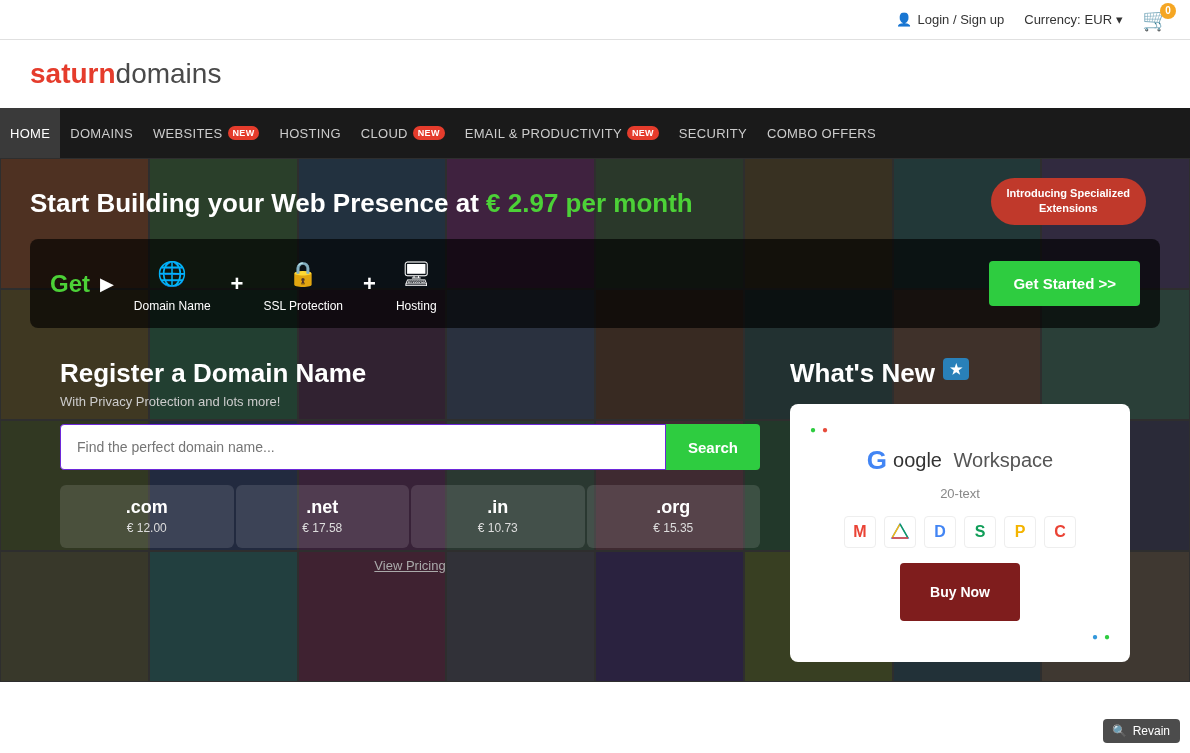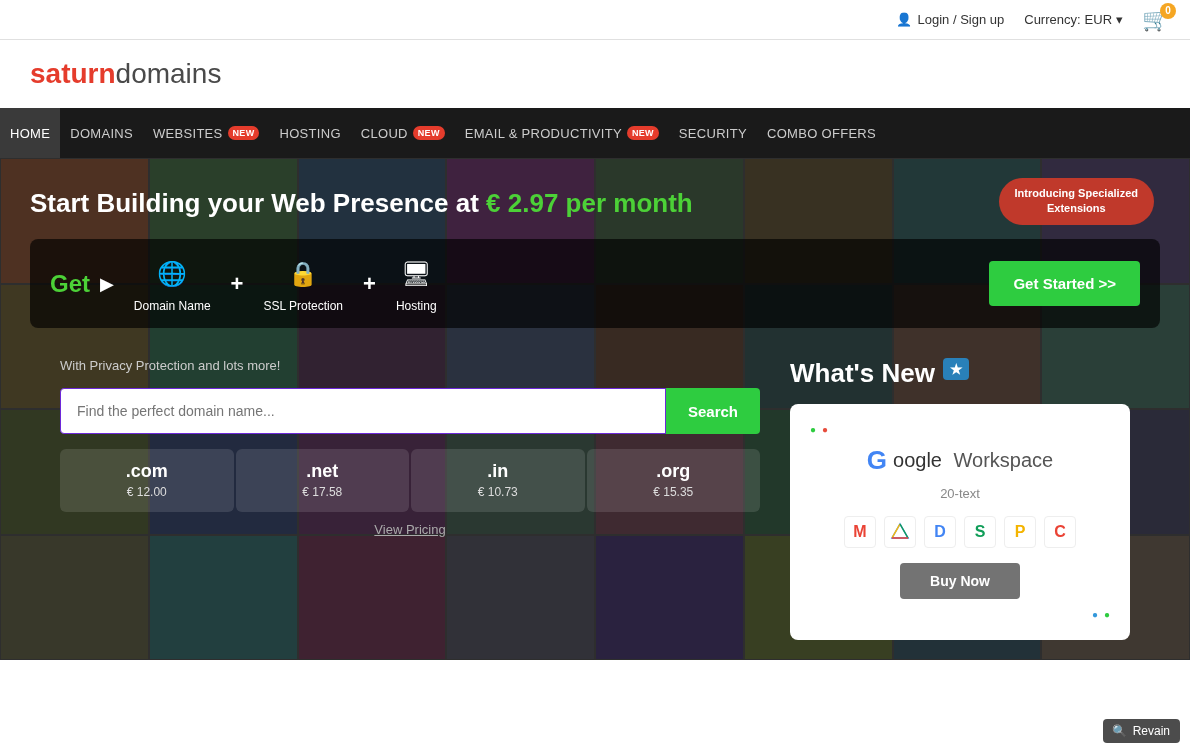--- a/index.html
+++ b/index.html
@@ -179,21 +179,21 @@
       margin-bottom: 20px;
     }
     .hero-headline span.green {
       color: #4cd137;
     }
 
     
     .introducing-badge {
       position: absolute;
       top: 20px;
-      right: 36px;
+      right: 44px;
       background: #c0392b;
       color: #fff;
       padding: 8px 16px;
       border-radius: 50px;
       font-size: 11px;
       font-weight: bold;
       text-align: center;
       line-height: 1.4;
       cursor: pointer;
     }
@@ -404,24 +404,24 @@
       font-size: 16px;
       font-weight: bold;
     }
     .gw-icon.gmail { background: #fff; border: 1px solid #eee; color: #ea4335; }
     .gw-icon.drive { background: #fff; border: 1px solid #eee; }
     .gw-icon.docs { background: #fff; border: 1px solid #eee; color: #4285f4; }
     .gw-icon.sheets { background: #fff; border: 1px solid #eee; color: #0f9d58; }
     .gw-icon.slides { background: #fff; border: 1px solid #eee; color: #f4b400; }
     .gw-icon.calendar { background: #fff; border: 1px solid #eee; color: #ea4335; }
     .buy-now-btn {
-      background: #737373;
+      background: #7f1d1d;
       color: #fff;
       border: none;
-      padding: 10px 30px;
+      padding: 21px 30px;
       font-size: 14px;
       font-weight: bold;
       border-radius: 4px;
       cursor: pointer;
     }
 
     
     .dot-green { color: #2ecc40; font-size: 10px; }
     .dot-red { color: #e74c3c; font-size: 10px; }
     .dot-blue { color: #3498db; font-size: 10px; }
@@ -548,20 +548,21 @@
         <div class="icon-circle">🖥</div>
         <span>Hosting</span>
       </div>
 
       <button class="get-started-btn">Get Started &gt;&gt;</button>
     </div>
 
     <div class="bottom-section">
 
       <div class="register-domain">
+        <h2>Register a Domain Name</h2>
         <p>With Privacy Protection and lots more!</p>
 
         <div class="search-bar">
           <input class="search-input" type="text" placeholder="Find the perfect domain name..." style="">
           <button class="search-btn">Search</button>
         </div>
 
         <div class="tld-grid">
           <div class="tld-card">
             <span class="tld-name">.com</span>

